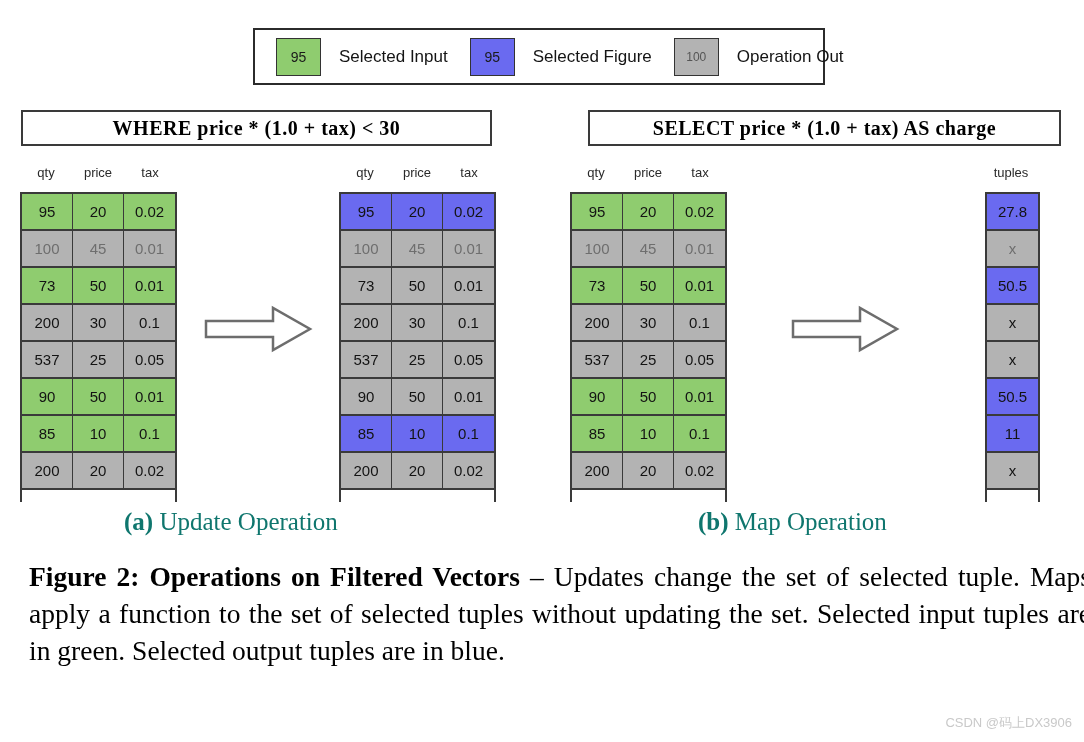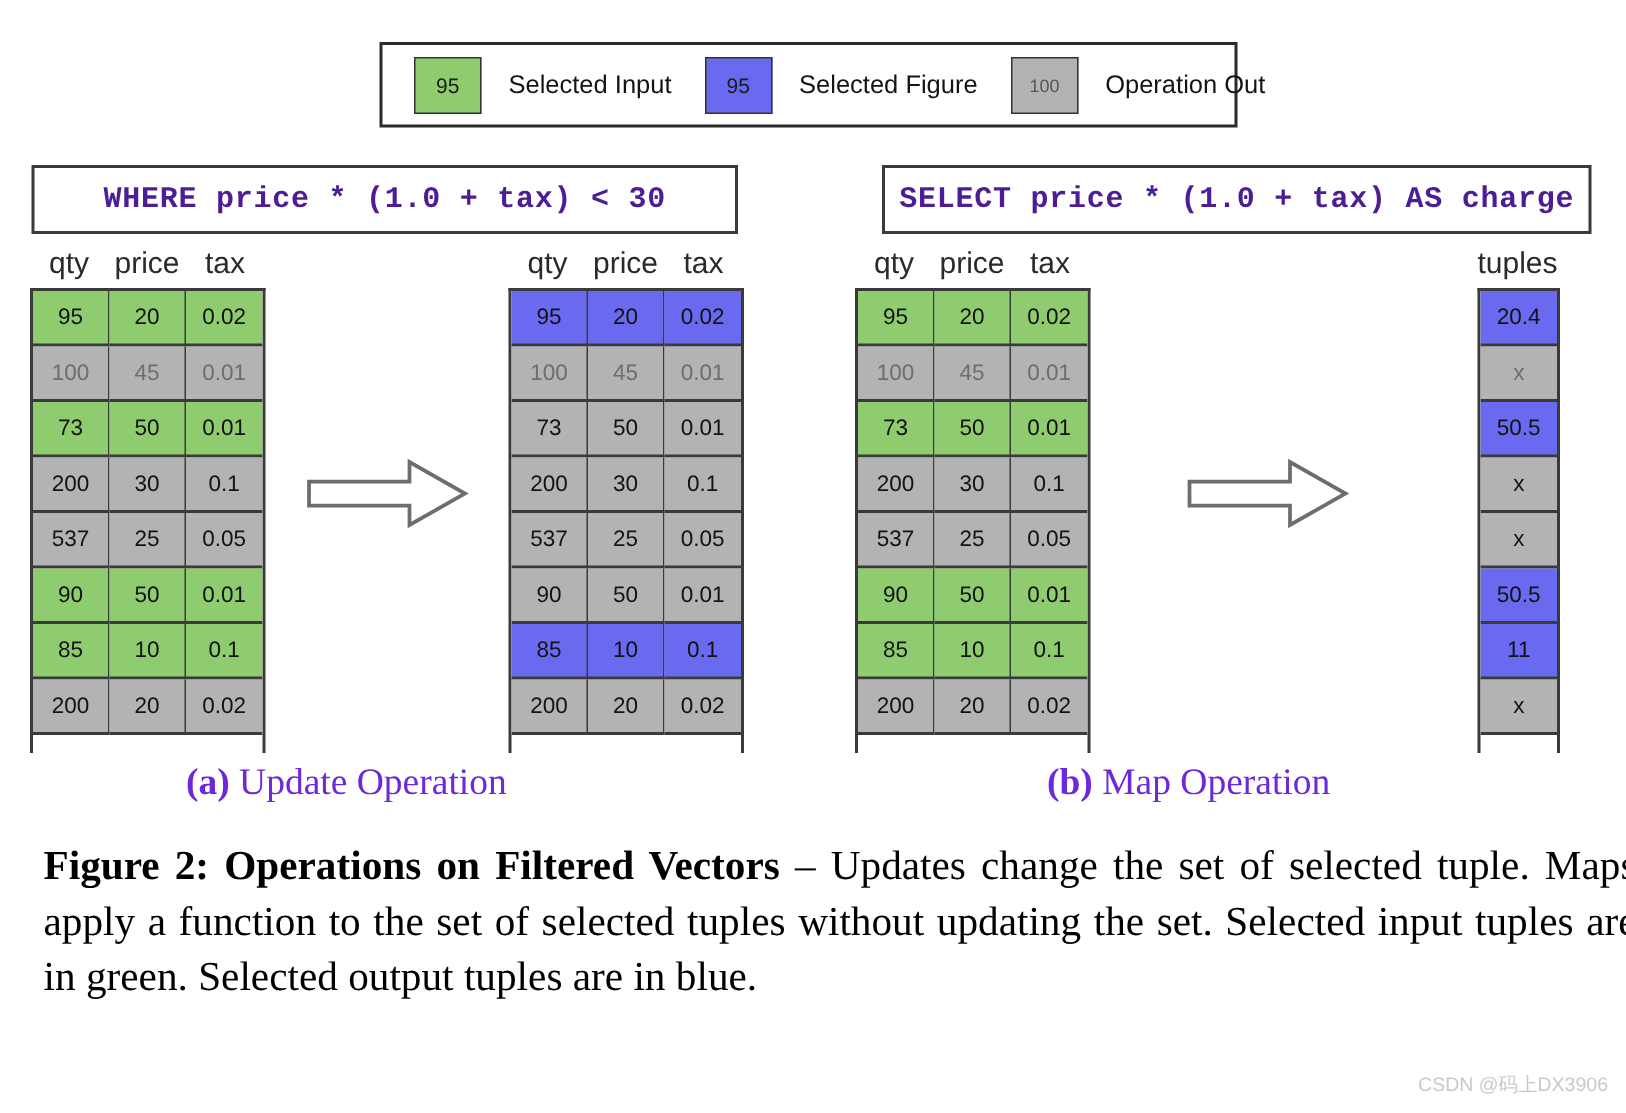--- a/index.html
+++ b/index.html
@@ -59,35 +59,35 @@
 
   
   .sql-box {
     position: absolute;
     border: 2px solid #3a3a3a;
     background: #ffffff;
     box-sizing: border-box;
     display: flex;
     align-items: center;
     justify-content: center;
-    font-family: Liberation Mono, monospace;
+    font-family: Liberation Serif, serif;
     font-weight: bold;
     font-size: 20px;
-    color: #4c1d95;
+    color: #000000;
     letter-spacing: 0.5px;
-    height: 46px;
+    height: 36px;
   }
   #sql-left  { left: 21px;  top: 110px; width: 471px; }
   #sql-right { left: 588px; top: 110px; width: 473px; }
 
   
   .col-headers {
     position: absolute;
     display: flex;
-    font-size: 20px;
+    font-size: 13px;
     color: #2a2a2a;
     top: 165px;
     height: 18px;
   }
   .col-headers span {
     width: 52px;
     text-align: center;
     display: block;
   }
   #hdr-a1 { left: 20px; }
@@ -140,21 +140,21 @@
   }
   #arrow-a { left: 203px; }
   #arrow-b { left: 790px; }
 
   
   .subcap {
     position: absolute;
     top: 508px;
     font-family: "Liberation Serif", serif;
     font-size: 25px;
-    color: #6d28d9;
+    color: #0f766e;
     white-space: nowrap;
   }
   .subcap b { font-weight: bold; }
   #subcap-a { left: 124px; }
   #subcap-b { left: 698px; font-family: Liberation Serif, serif; }
 
   
   #caption {
     position: absolute;
     left: 10px;
@@ -342,21 +342,21 @@
       <div class="vcell green">0.1</div>
     </div>
     <div class="vrow">
       <div class="vcell gray">200</div>
       <div class="vcell gray">20</div>
       <div class="vcell gray">0.02</div>
     </div>
   </div>
 <div class="vtable" id="tbl-b-out">
     <div class="vrow">
-      <div class="vcell blue">20.4</div>
+      <div class="vcell blue">27.8</div>
     </div>
     <div class="vrow">
       <div class="vcell gray faded">x</div>
     </div>
     <div class="vrow">
       <div class="vcell blue">50.5</div>
     </div>
     <div class="vrow">
       <div class="vcell gray">x</div>
     </div>

